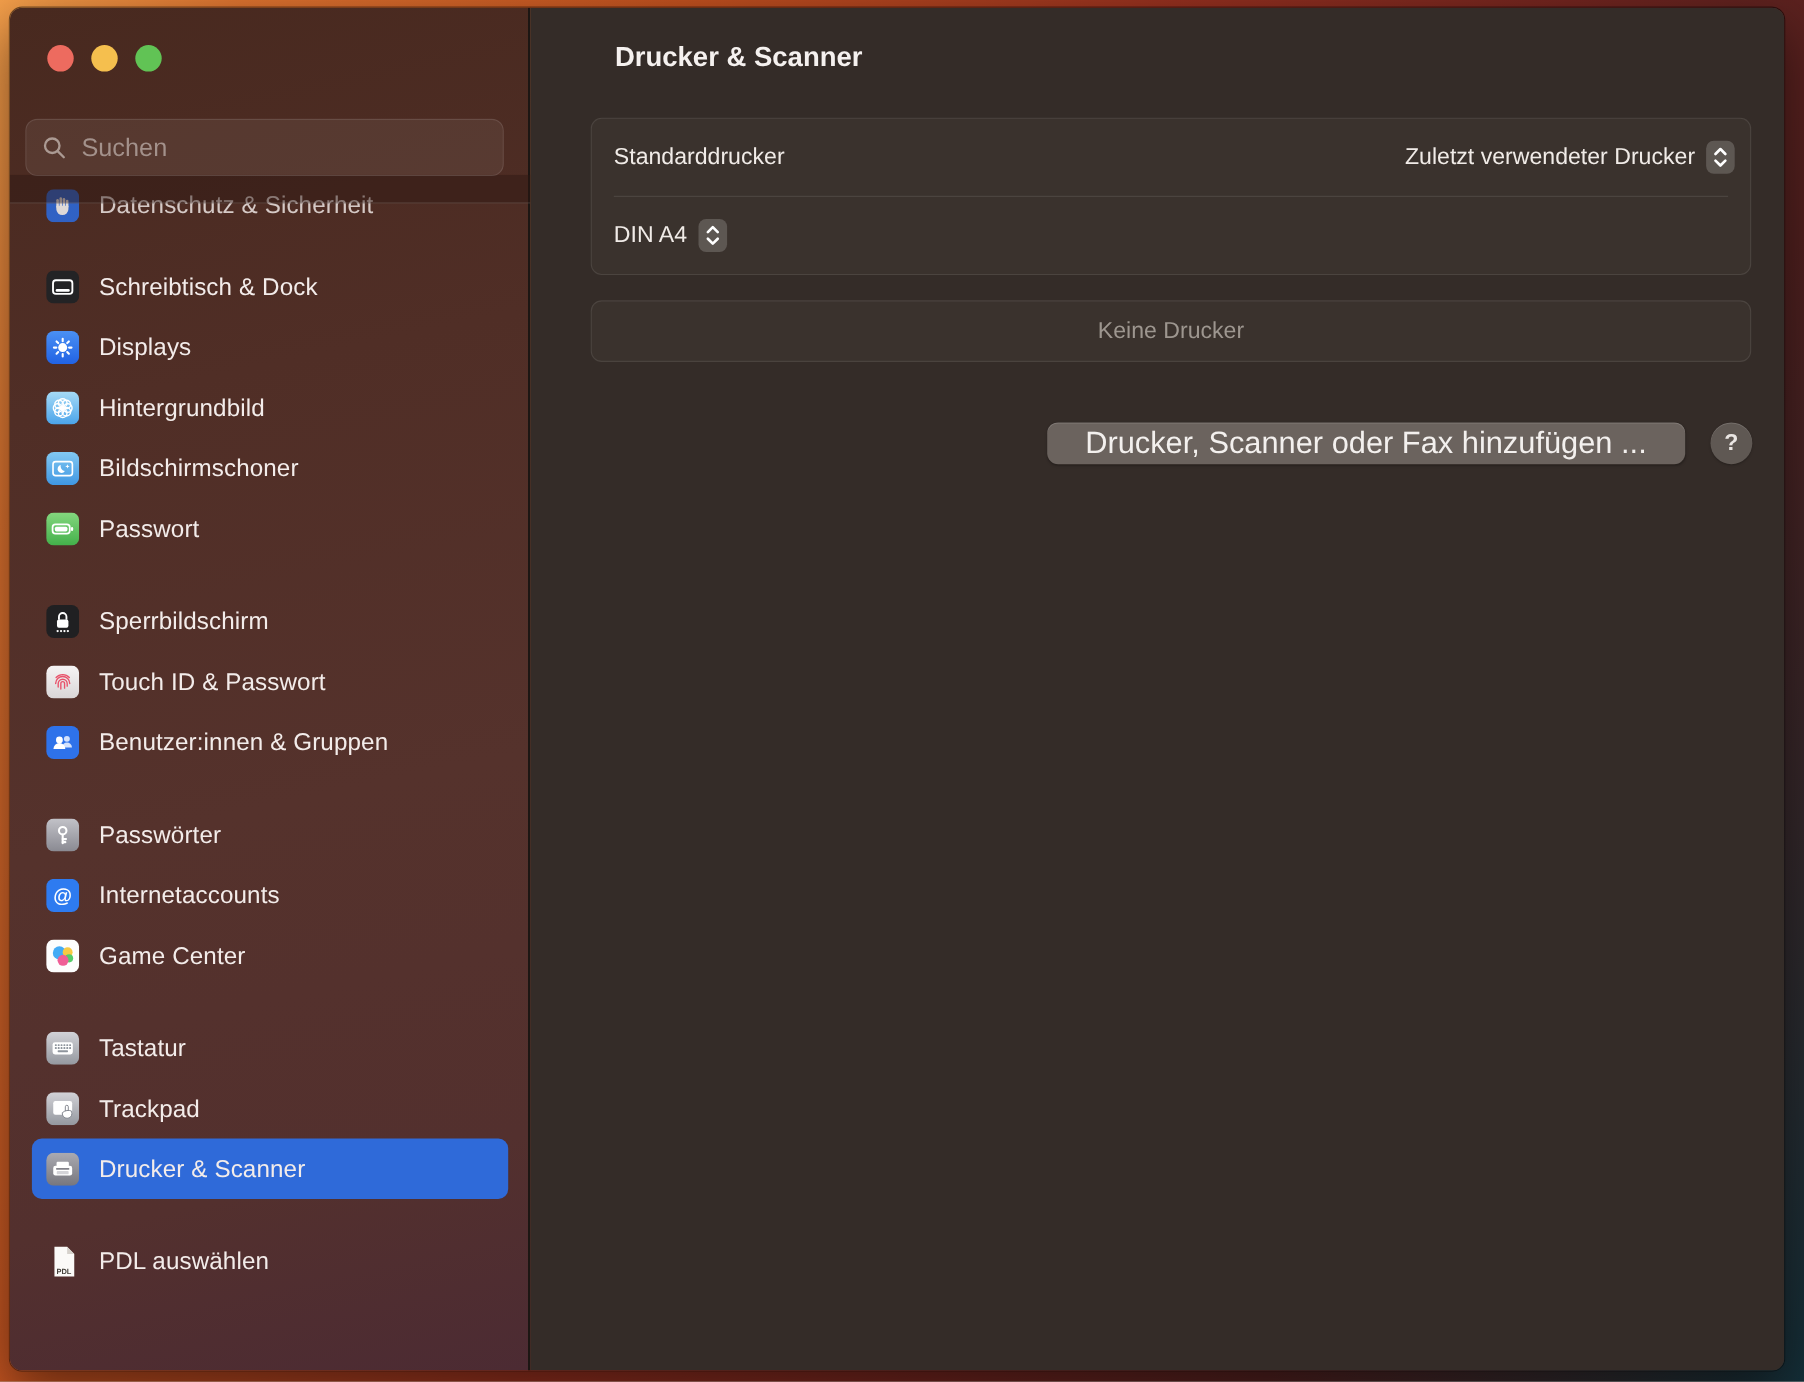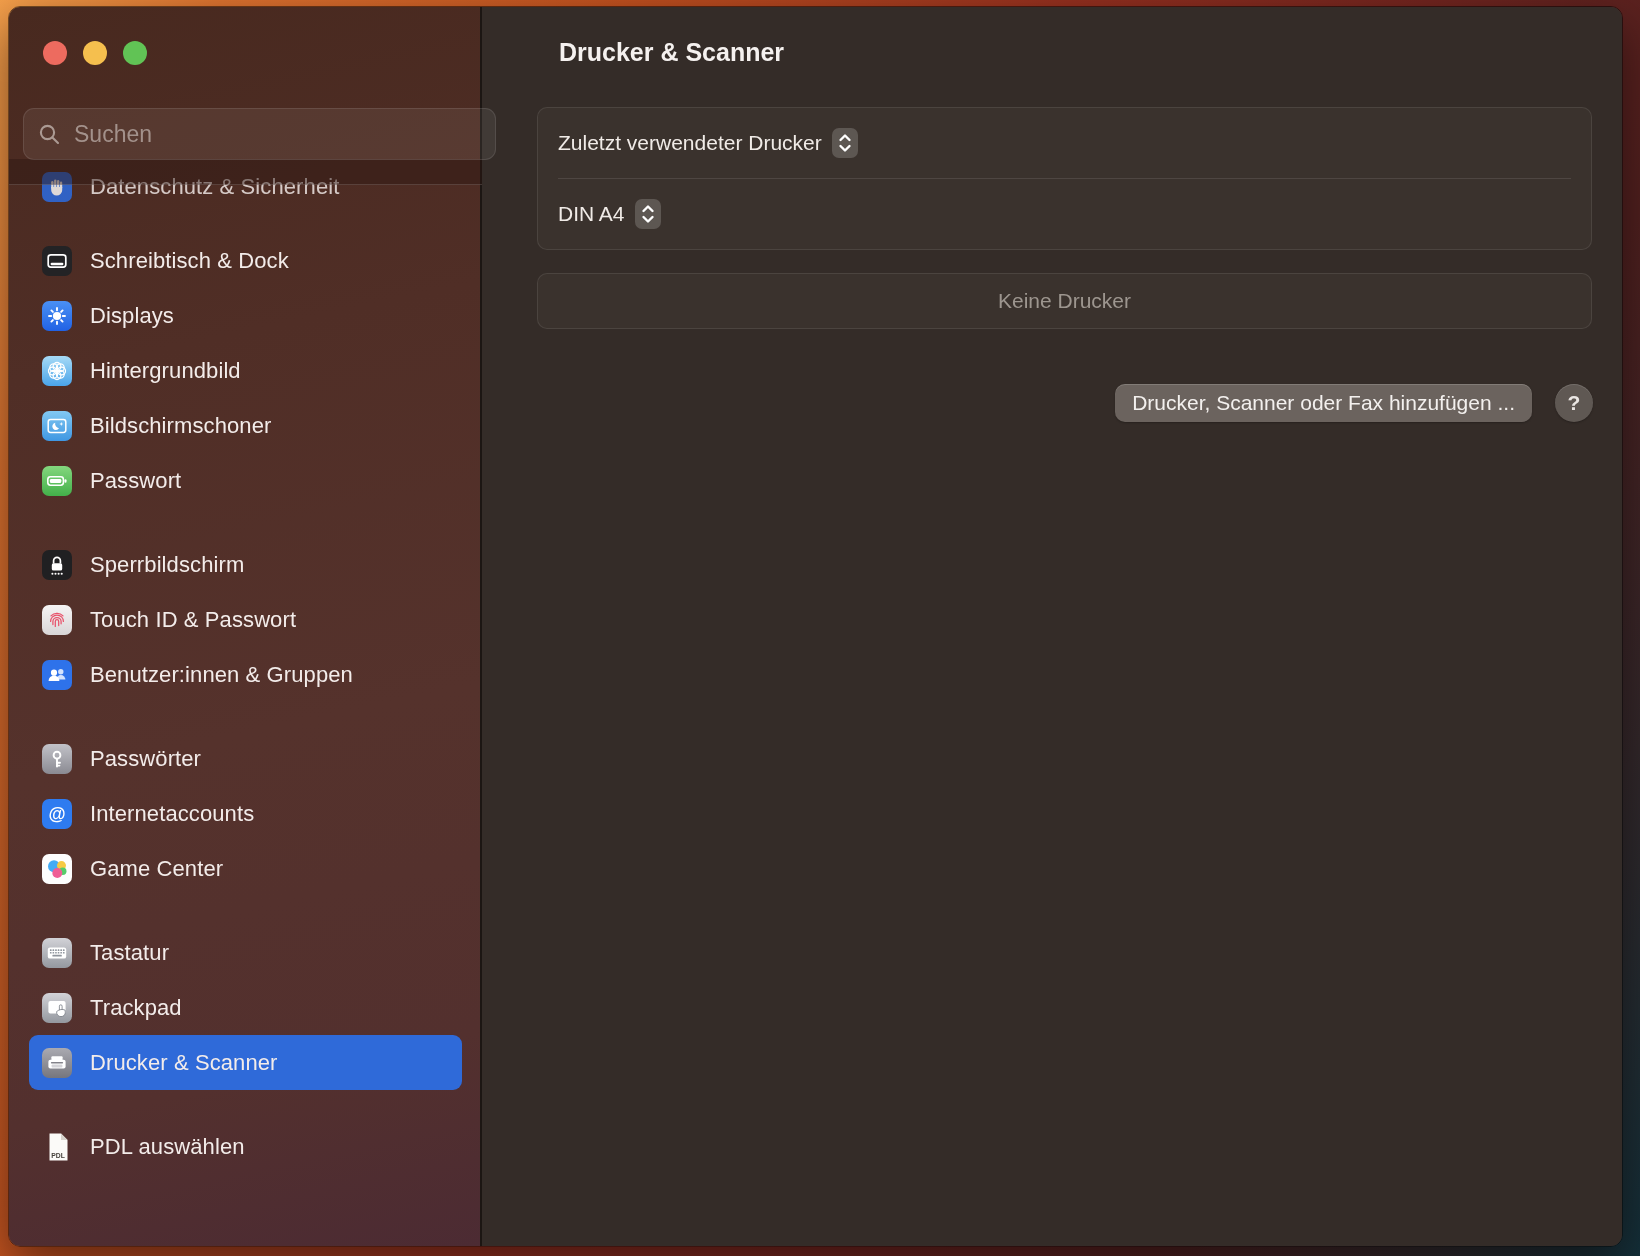--- a/index.html
+++ b/index.html
@@ -19,21 +19,21 @@
   .sidebar{
     position:relative;width:473px;flex:0 0 473px;height:100%;
     background:linear-gradient(168deg,#48291f 0%,#502e26 28%,#55322c 58%,#53302e 84%,#4c2b33 100%);
     border-right:2px solid #1c1613;box-sizing:border-box;
   }
   .traffic{position:absolute;top:34px;width:24px;height:24px;border-radius:50%;}
   .t-close{left:34px;}
   .t-min{left:74px;}
   .t-zoom{left:114px;}
   .search-field{
-    position:absolute;left:14px;top:101px;width:473px;height:52px;z-index:6;
+    position:absolute;left:14px;top:101px;width:435px;height:52px;z-index:6;
     background:rgba(255,255,255,.065);border:1px solid rgba(255,255,255,.10);
     border-radius:11px;display:flex;align-items:center;box-sizing:border-box;
   }
   .search-field svg{margin:0 10px 0 13px;flex:0 0 auto;}
   .search-field input{
     flex:1;background:transparent;border:none;outline:none;
     font-family:inherit;font-size:23px;color:#e8ddd8;min-width:0;
   }
   .search-field input::placeholder{color:#a3918b;}
   .side-scrim{position:absolute;left:0;top:152px;width:473px;height:26px;z-index:3;
@@ -66,22 +66,22 @@
   .popup-value{font-size:21px;color:#f0ebe7;margin-right:10px;white-space:nowrap;}
   .stepper{
     width:26px;height:30px;border-radius:7px;background:rgba(255,255,255,.18);
     display:flex;align-items:center;justify-content:center;
   }
   .row-divider{height:1px;margin:0 20px;background:rgba(255,255,255,.10);}
   .card.empty-box{top:266px;height:56px;display:flex;align-items:center;justify-content:center;}
   .empty-text{font-size:21px;color:#9d968f;}
   .add-btn{
     position:absolute;top:377px;right:90px;height:38px;border-radius:10px;
-    background:#6b635e;border:none;padding:0 17px;
-    font-family:inherit;font-size:21px;color:#f3f0ee;
+    background:#6b635e;border:none;padding:0 35px;
+    font-family:inherit;font-size:28px;color:#f3f0ee;
     box-shadow:inset 0 1px 0 rgba(255,255,255,.16), 0 1px 2px rgba(0,0,0,.25);
     display:flex;align-items:center;
   }
   .help-btn{
     position:absolute;top:377px;right:29px;width:38px;height:38px;border-radius:50%;
     background:#5f5853;border:none;color:#eae6e3;font-family:inherit;
     font-size:21px;font-weight:bold;display:flex;align-items:center;justify-content:center;
     box-shadow:inset 0 1px 0 rgba(255,255,255,.14), 0 1px 2px rgba(0,0,0,.25);
   }
 </style>
@@ -400,20 +400,21 @@
       </div>
     <div class="side-scrim"></div>
     <div class="side-divider"></div>
   </div>
 
   <div class="main">
     <div class="page-title">Drucker &amp; Scanner</div>
 
     <div class="card settings">
         <div class="setting-row">
+          <span class="setting-label">Standarddrucker</span>
           <div class="popup-control">
             <span class="popup-value">Zuletzt verwendeter Drucker</span>
             <span class="stepper">
               <svg width="16" height="20" viewBox="0 0 16 20">
                 <path d="M3.5 7 L8 2.5 L12.5 7" fill="none" stroke="#fff" stroke-width="2.4" stroke-linecap="round" stroke-linejoin="round"></path>
                 <path d="M3.5 13 L8 17.5 L12.5 13" fill="none" stroke="#fff" stroke-width="2.4" stroke-linecap="round" stroke-linejoin="round"></path>
               </svg>
             </span>
           </div>
         </div>

